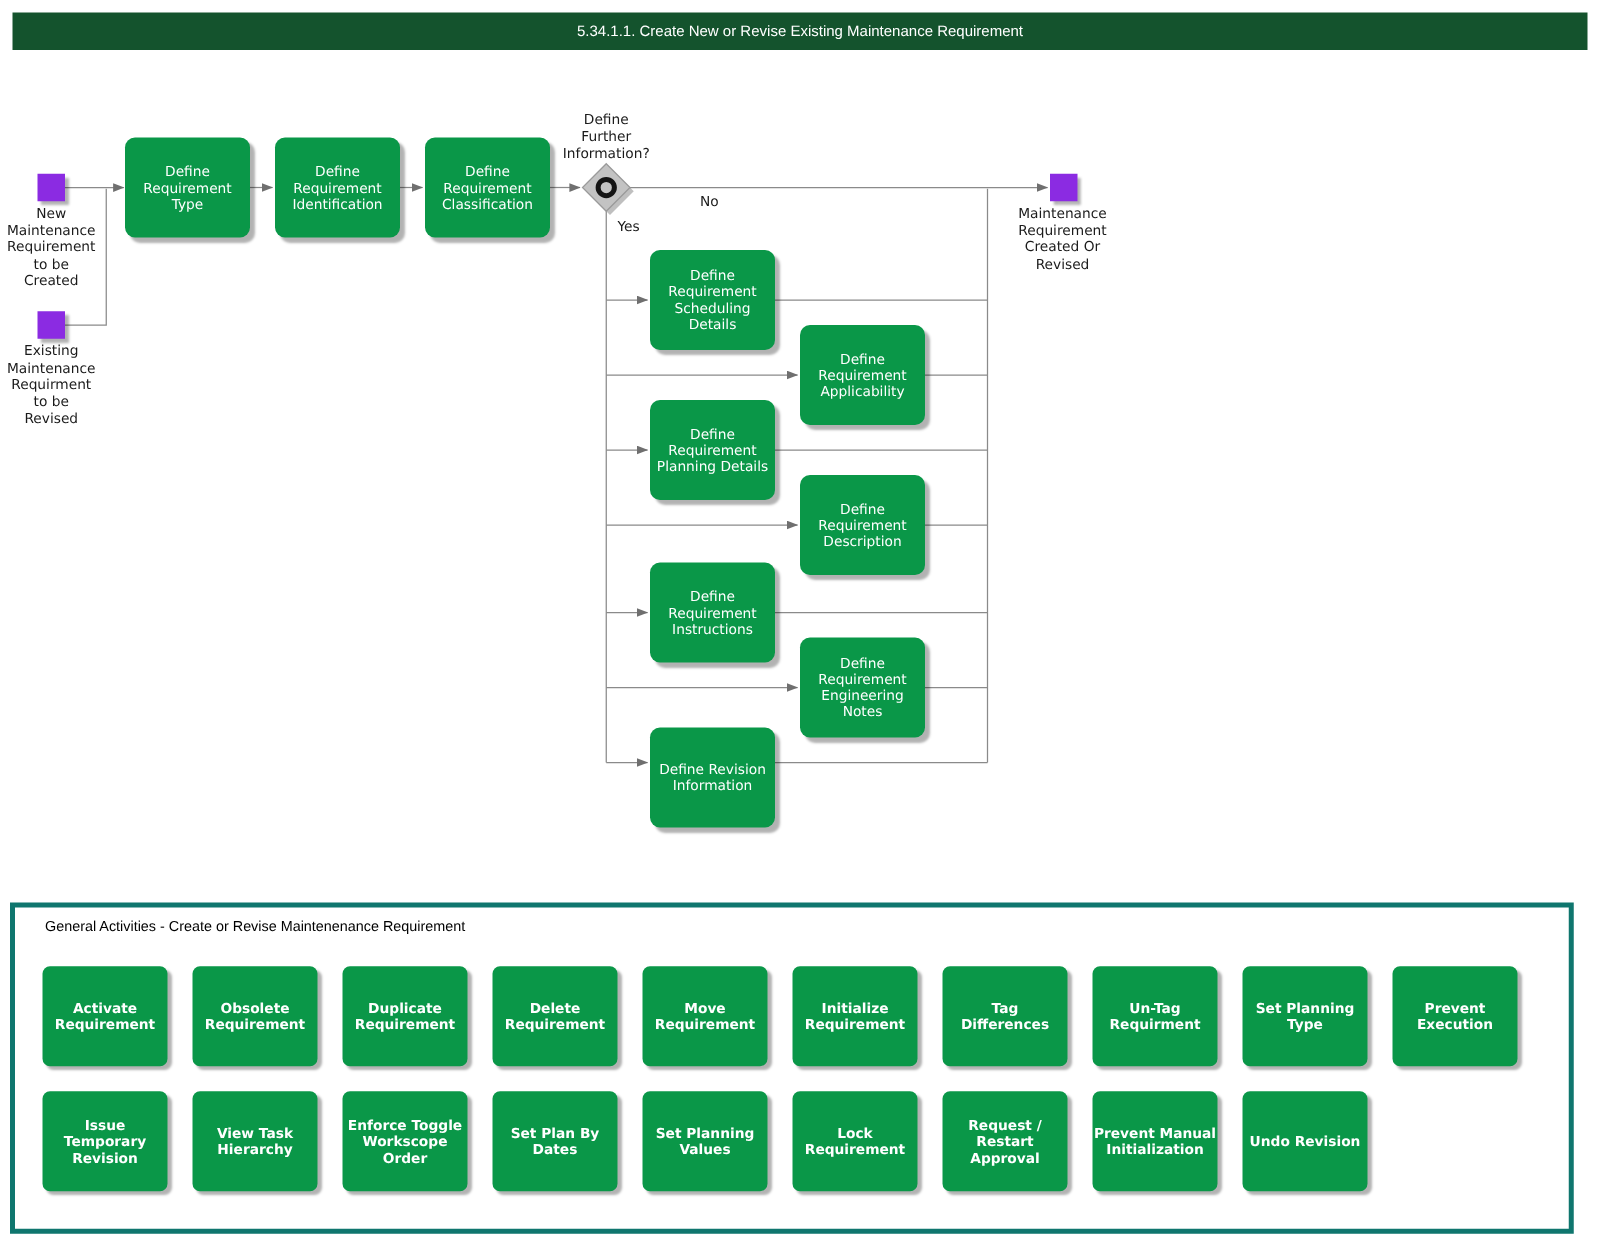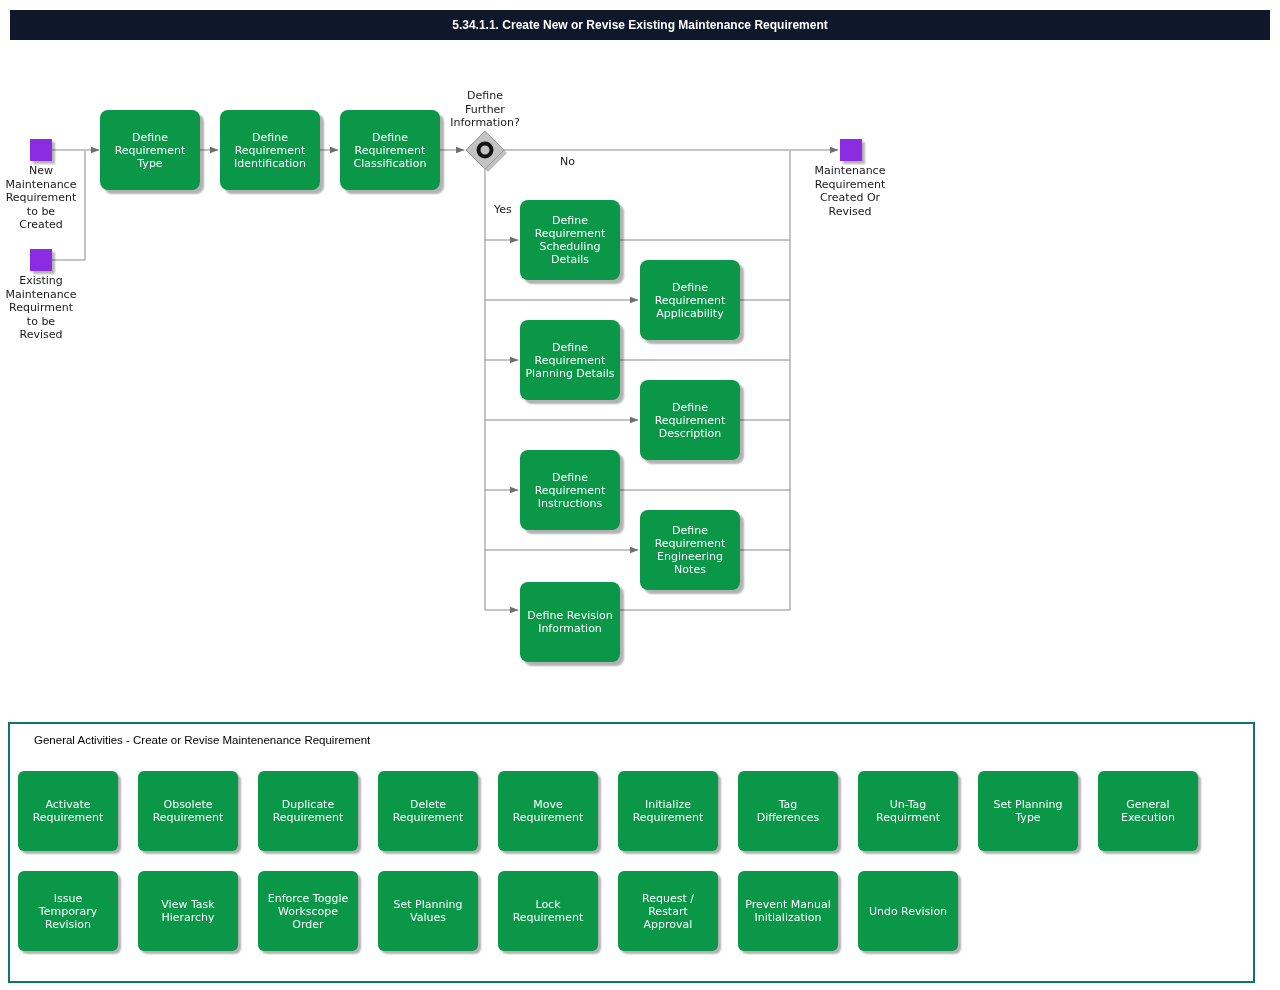--- a/index.html
+++ b/index.html
@@ -1,37 +1,37 @@
 <!DOCTYPE html>
 <html><head>
 <meta charset="utf-8">
 <style>
   html,body{margin:0;padding:0;background:#ffffff;}
   .stage{position:relative;width:1280px;height:990px;background:#ffffff;overflow:hidden;
          font-family:"DejaVu Sans","Liberation Sans",sans-serif;}
-  .titlebar{position:absolute;left:10px;top:10px;width:1260px;height:30px;background:#0f172a;
-            color:#ffffff;font-family:"Liberation Sans",sans-serif;font-size:12px;font-weight:bold;
+  .titlebar{position:absolute;left:10px;top:10px;width:1260px;height:30px;background:#14532d;
+            color:#ffffff;font-family:"Liberation Sans",sans-serif;font-size:12px;font-weight:normal;
             display:flex;align-items:center;justify-content:center;}
   .wires{position:absolute;left:0;top:0;}
   .ln{stroke:#8a8a8a;stroke-width:1;fill:none;}
   .task{position:absolute;width:100px;height:80px;background:#0a9748;border-radius:8px;
         color:#ffffff;font-size:11px;line-height:13px;text-align:center;white-space:pre-line;
         display:flex;align-items:center;justify-content:center;
         box-shadow:4px 4px 2px rgba(0,0,0,0.30);}
   .event{position:absolute;width:22px;height:22px;background:#8b2be2;
          box-shadow:3px 3px 2px rgba(0,0,0,0.30);}
   .lbl{position:absolute;color:#1a1a1a;font-size:11px;line-height:13.5px;text-align:center;
        white-space:pre-line;}
   .lbl-edge{position:absolute;color:#1a1a1a;font-size:11px;line-height:13px;white-space:nowrap;}
   .panel{position:absolute;left:8px;top:722px;width:1243px;height:257px;background:#ffffff;
-         border:2px solid #0f766e;}
+         border:4px solid #0f766e;}
   .panel-title{position:absolute;left:24px;top:10px;color:#000000;font-size:11.5px;
                font-family:"Liberation Sans",sans-serif;}
-  .btns{position:absolute;left:8px;top:47px;display:grid;grid-template-columns:repeat(10,100px);
-        grid-auto-rows:80px;column-gap:20px;row-gap:20px;}
+  .btns{position:absolute;left:22px;top:47px;display:grid;grid-template-columns:repeat(10,100px);
+        grid-auto-rows:80px;column-gap:20px;row-gap:20px;font-weight:bold;}
   .btn{background:#0a9748;border-radius:6px;color:#ffffff;font-size:11px;line-height:13px;
        text-align:center;white-space:pre-line;display:flex;align-items:center;justify-content:center;
        box-shadow:3px 3px 2px rgba(0,0,0,0.30);cursor:pointer;}
 </style>
 </head>
 <body>
 
 <div class="stage">
 
   <div class="titlebar">5.34.1.1. Create New or Revise Existing Maintenance Requirement</div>
@@ -82,21 +82,21 @@
   <div class="lbl" style="left:-8px;top:274px;width:98px;">Existing
 Maintenance
 Requirment
 to be
 Revised</div>
 
   <div class="lbl" style="left:425px;top:89px;width:120px;">Define
 Further
 Information?</div>
   <div class="lbl-edge" style="left:516px;top:155px;margin-left:44px;">No</div>
-  <div class="lbl-edge" style="left:494px;top:175px;margin-top:28px;">Yes</div>
+  <div class="lbl-edge" style="left:494px;top:175px;">Yes</div>
 
   <div class="task" style="left:100px;top:110px;">Define
 Requirement
 Type</div>
   <div class="task" style="left:220px;top:110px;">Define
 Requirement
 Identification</div>
   <div class="task" style="left:340px;top:110px;">Define
 Requirement
 Classification</div>
@@ -143,30 +143,32 @@
       <div class="btn">Move
 Requirement</div>
       <div class="btn">Initialize
 Requirement</div>
       <div class="btn">Tag
 Differences</div>
       <div class="btn">Un-Tag
 Requirment</div>
       <div class="btn">Set Planning
 Type</div>
-      <div class="btn">General
+      <div class="btn">Prevent
 Execution</div>
       <div class="btn">Issue
 Temporary
 Revision</div>
       <div class="btn">View Task
 Hierarchy</div>
       <div class="btn">Enforce Toggle
 Workscope
 Order</div>
+      <div class="btn">Set Plan By
+Dates</div>
       <div class="btn">Set Planning
 Values</div>
       <div class="btn">Lock
 Requirement</div>
       <div class="btn">Request /
 Restart
 Approval</div>
       <div class="btn">Prevent Manual
 Initialization</div>
       <div class="btn">Undo Revision</div>

